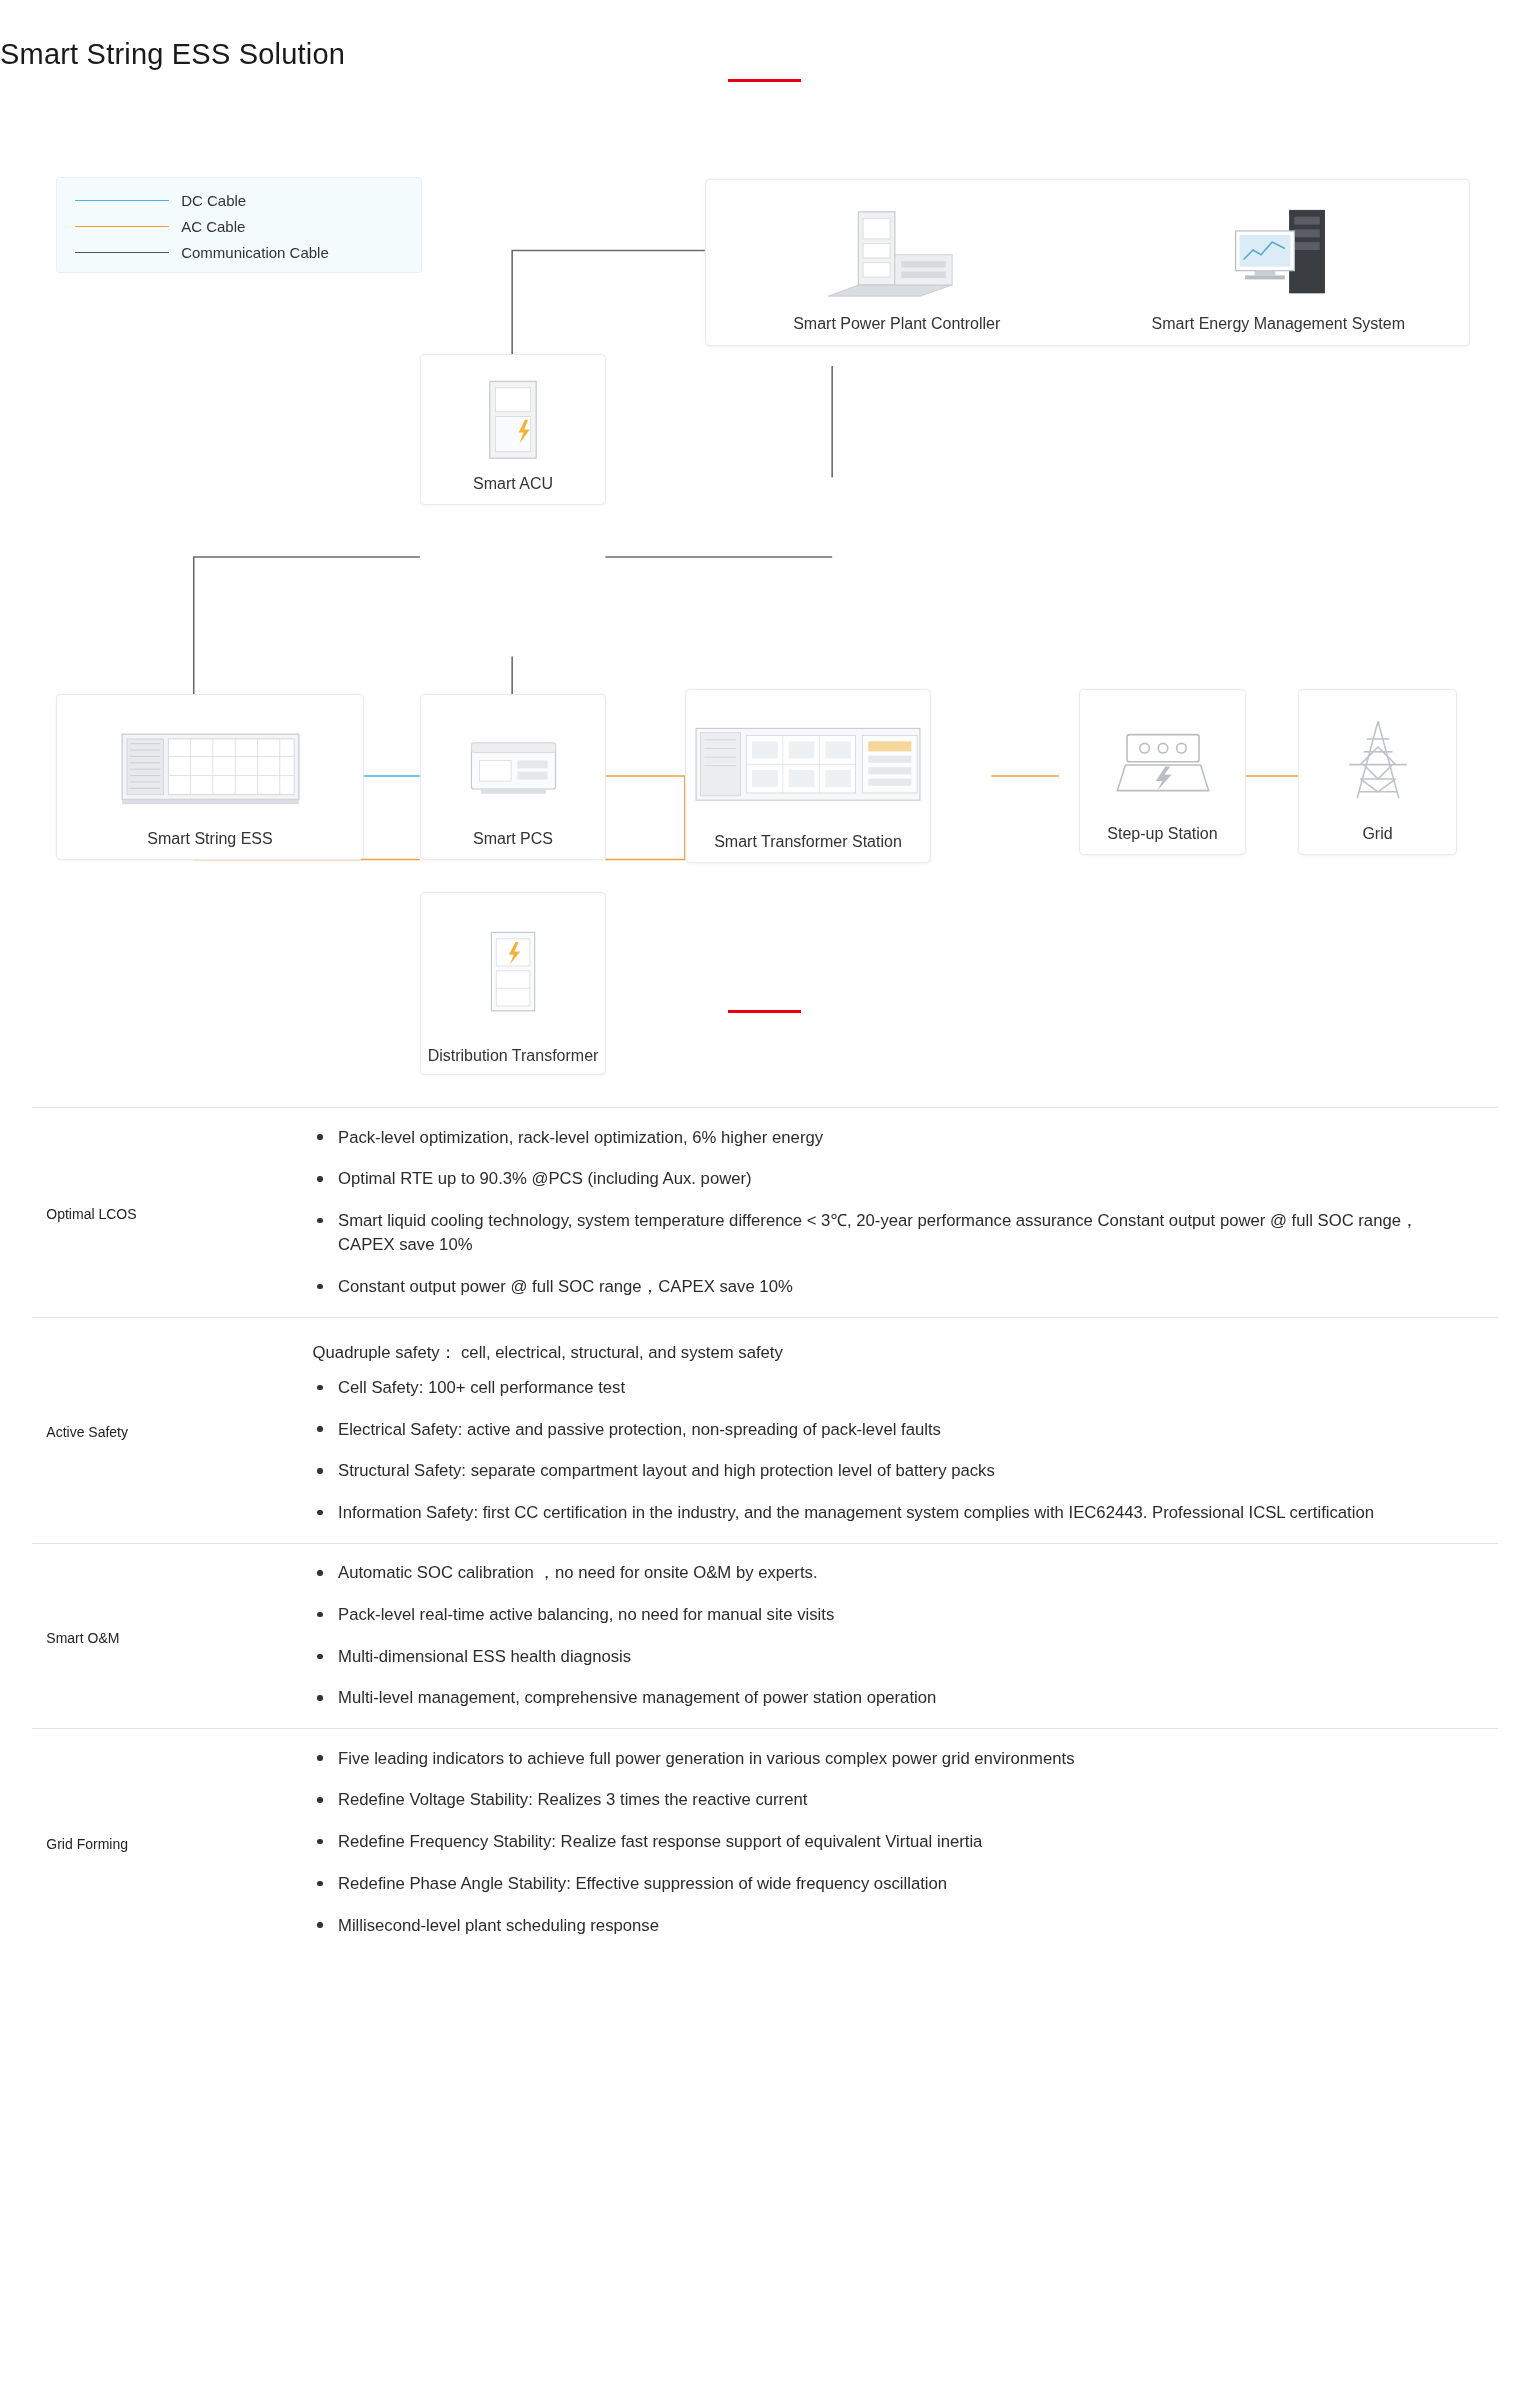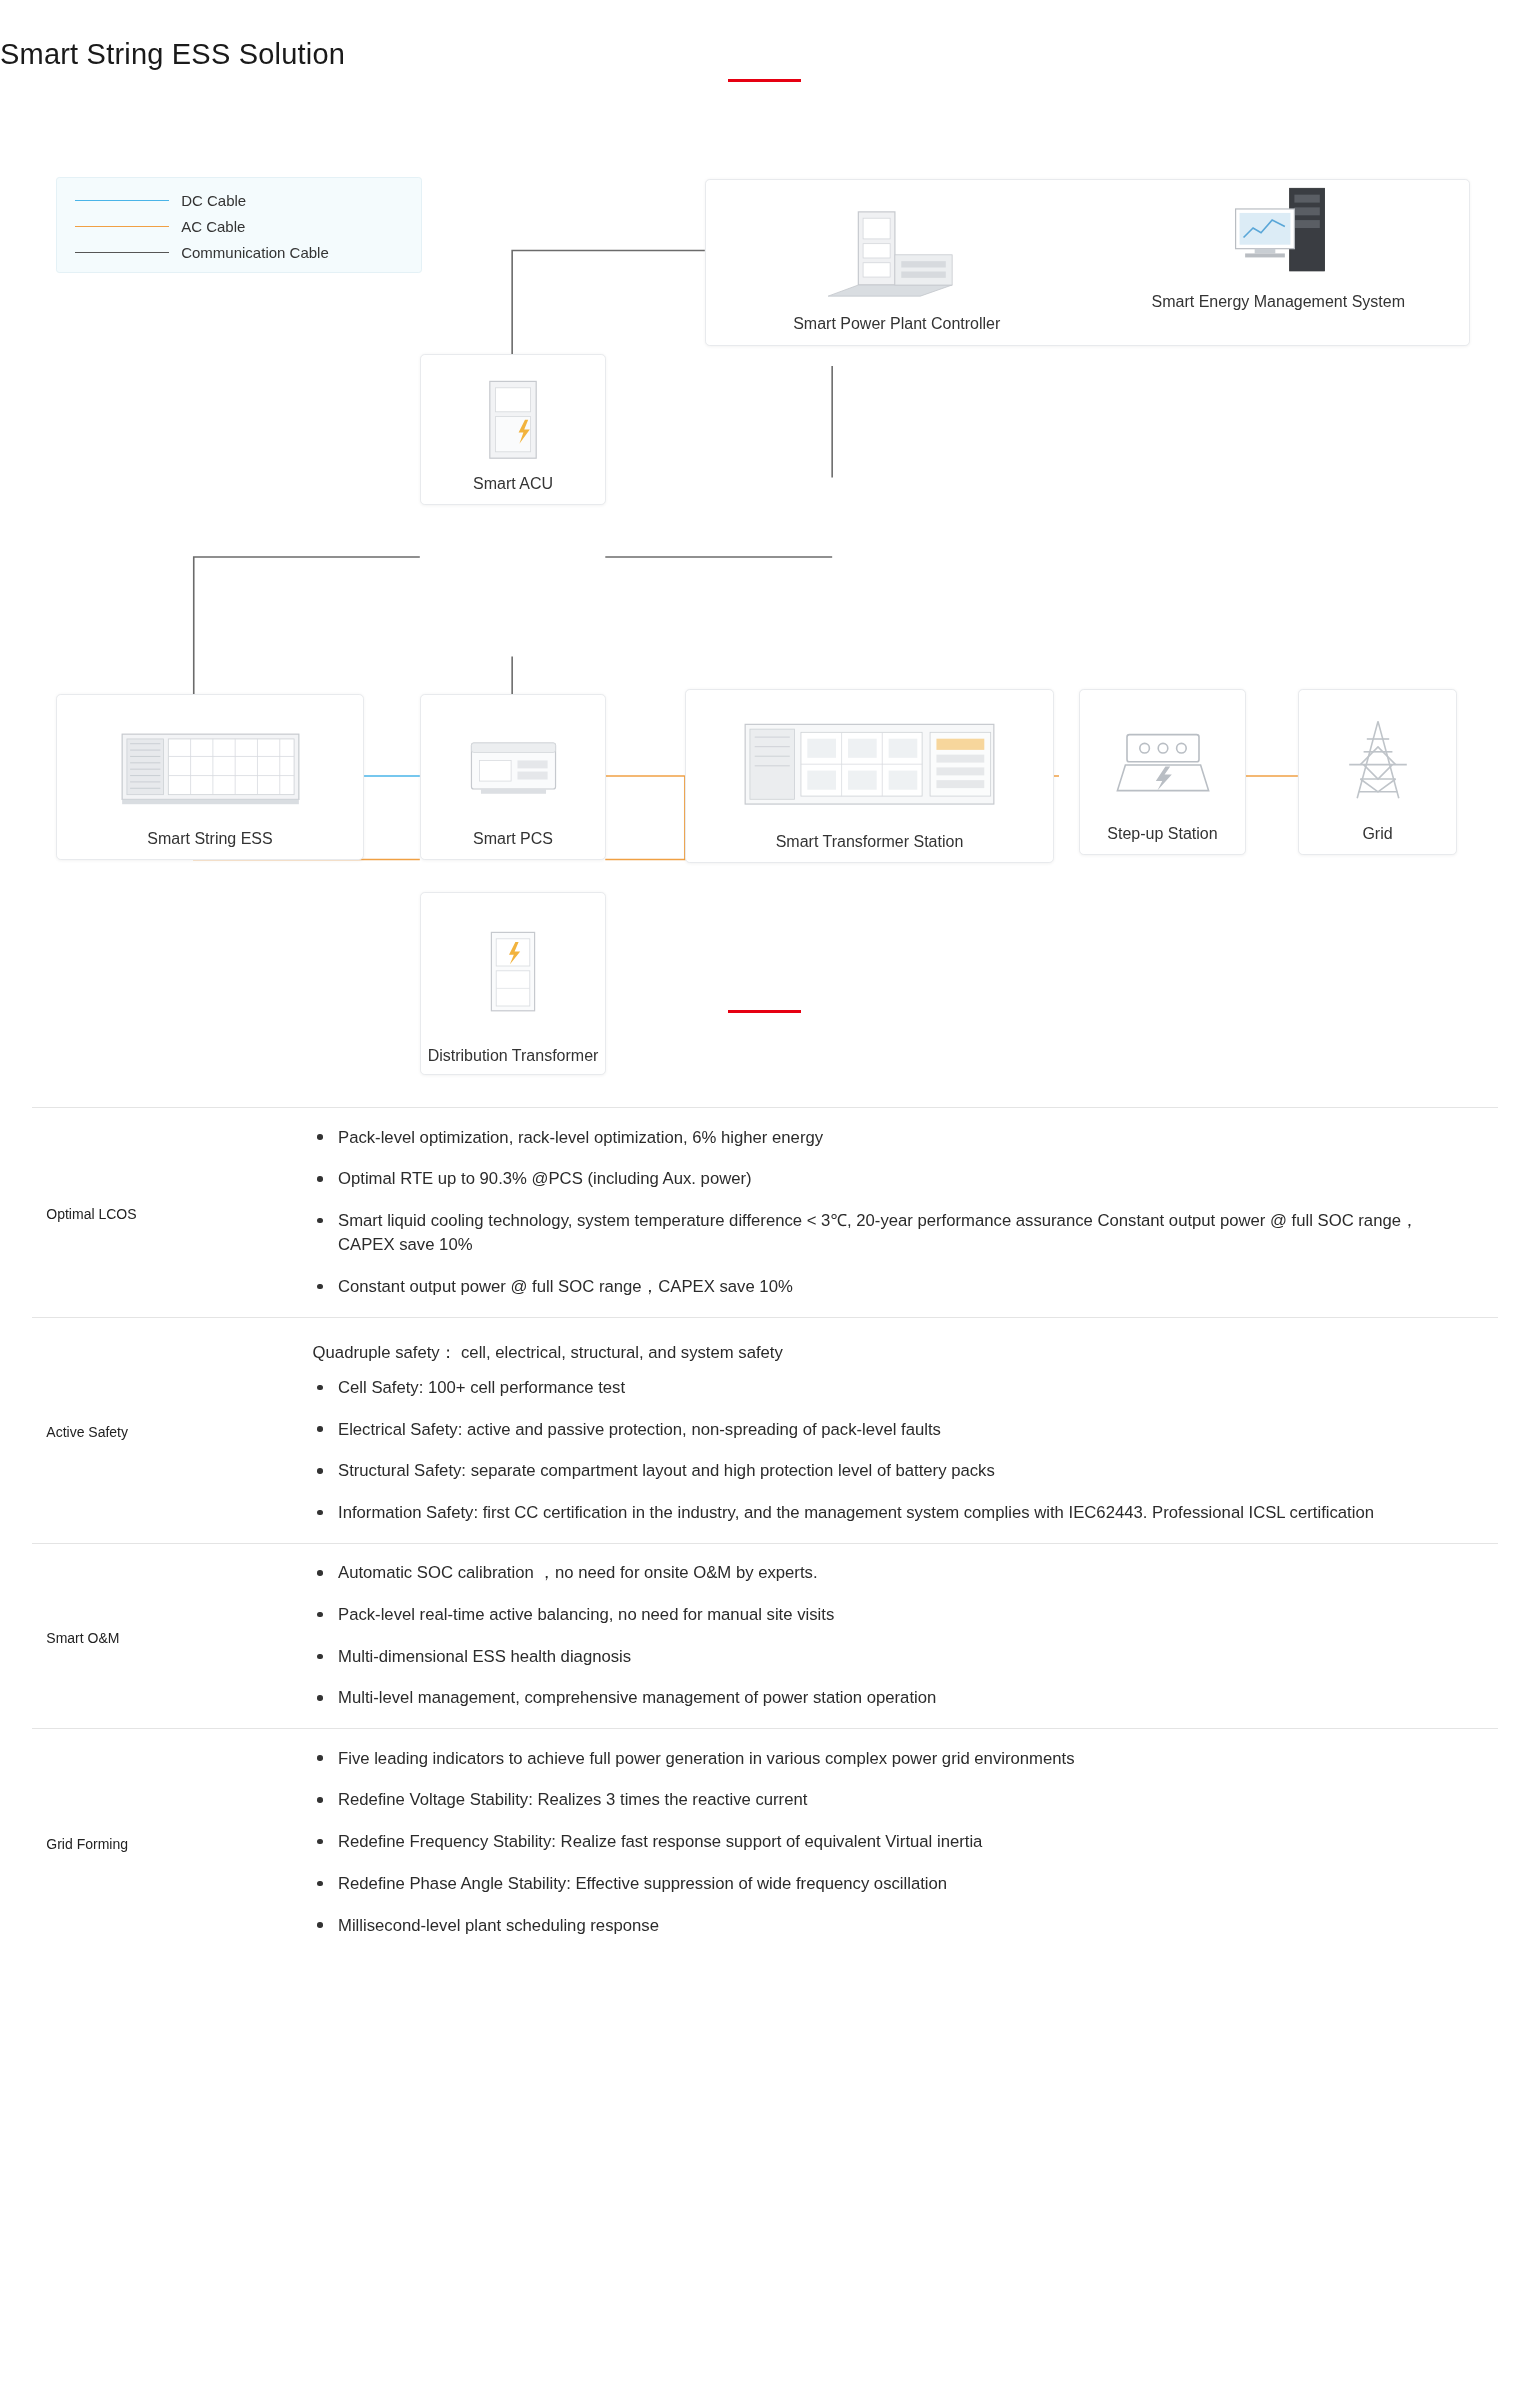--- a/index.html
+++ b/index.html
@@ -186,21 +186,21 @@
           <rect x="58" y="76" width="34" height="18" fill="#ffffff" stroke="#d4d7db"></rect>
           <polygon points="52,104 98,104 170,104 130,118 14,118" fill="#d9dde1" stroke="#c2c6cb"></polygon>
           <rect x="98" y="66" width="72" height="38" fill="#eceef0" stroke="#c6c9ce"></rect>
           <rect x="106" y="74" width="56" height="8" fill="#d7dade"></rect>
           <rect x="106" y="87" width="56" height="8" fill="#d7dade"></rect>
         </svg>
       </div>
       <div class="cap" style="padding-bottom:0;">Smart Power Plant Controller</div>
     </div>
 
-    <div style="flex:1 1 50%; display:flex; flex-direction:column; align-items:center; height:100%; padding-bottom:11px;">
+    <div style="flex:1 1 50%; display:flex; flex-direction:column; align-items:center; justify-content:flex-end; height:100%; padding-bottom:11px;">
       <div class="art" style="flex:0 0 auto; margin-bottom:8px;">
         <svg width="143" height="104" viewBox="0 0 180 130">
           <rect x="104" y="10" width="44" height="104" fill="#3a3d42" stroke="#2c2f33"></rect>
           <rect x="110" y="18" width="32" height="10" fill="#5a5e64"></rect>
           <rect x="110" y="34" width="32" height="10" fill="#5a5e64"></rect>
           <rect x="110" y="50" width="32" height="10" fill="#5a5e64"></rect>
           <rect x="36" y="36" width="74" height="50" fill="#ffffff" stroke="#b9bdc2" stroke-width="1.5"></rect>
           <rect x="41" y="41" width="64" height="40" fill="#dcecf6"></rect>
           <polyline points="46,72 58,60 68,66 82,50 98,58" fill="none" stroke="#5aa7d8" stroke-width="2"></polyline>
           <rect x="60" y="86" width="26" height="6" fill="#c9ced3"></rect>
@@ -261,21 +261,21 @@
         <rect x="22" y="26" width="106" height="12" rx="3" fill="#eceef0" stroke="#d3d6da"></rect>
         <rect x="32" y="48" width="40" height="26" fill="#ffffff" stroke="#d8dbdf"></rect>
         <rect x="80" y="48" width="38" height="10" fill="#e5e7ea"></rect>
         <rect x="80" y="62" width="38" height="10" fill="#e5e7ea"></rect>
         <rect x="34" y="84" width="82" height="6" fill="#dcdfe3"></rect>
       </svg>
     </div>
     <div class="cap">Smart PCS</div>
   </div>
 
-  <div class="node" style="left:685px; top:530px; width:369px; height:174px;">
+  <div class="node" style="left:685px; top:530px; width:246px; height:174px;">
     <div class="art">
       <svg width="271" height="104" viewBox="0 0 340 130">
         <rect x="14" y="14" width="312" height="100" fill="#f7f8f9" stroke="#c6c9ce" stroke-width="1.5"></rect>
         <rect x="20" y="20" width="56" height="88" fill="#ebedef" stroke="#cdd1d5"></rect>
         <g stroke="#c8ccd0">
             <line x1="26" y1="30" x2="70" y2="30"></line>
             <line x1="26" y1="42" x2="70" y2="42"></line>
         <line x1="26" y1="54" x2="70" y2="54"></line>
             <line x1="26" y1="66" x2="70" y2="66"></line>
           </g>

